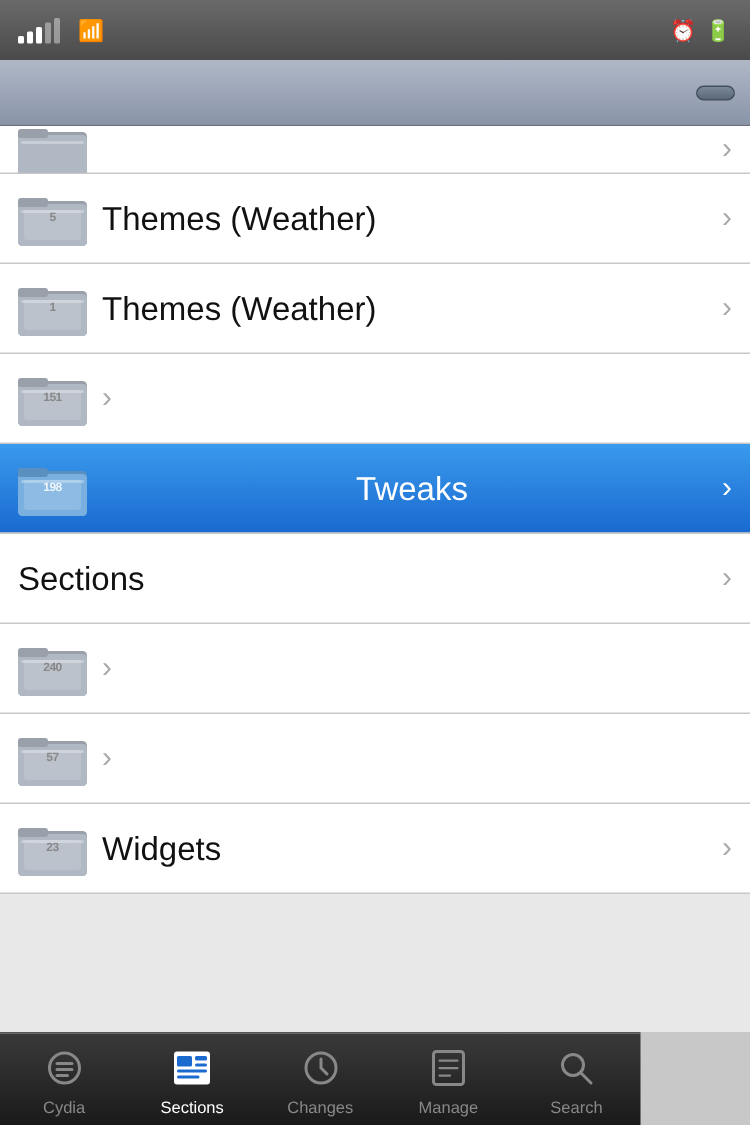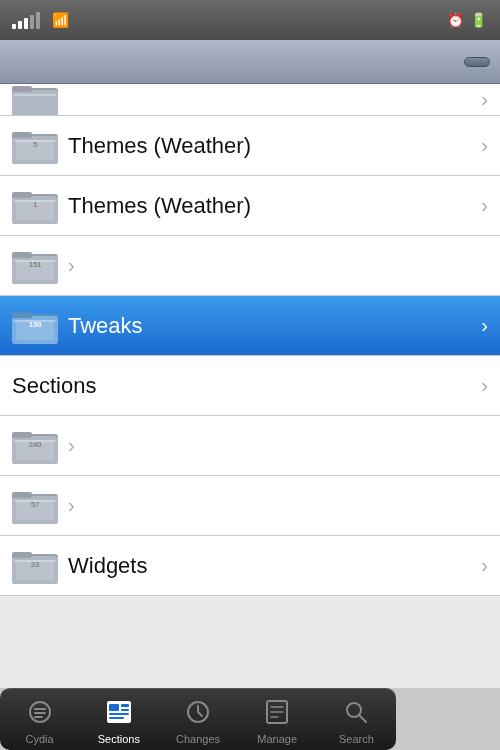--- a/index.html
+++ b/index.html
@@ -80,20 +80,21 @@
       border-bottom: 1px solid #c8c8c8;
       height: 60px;
       padding: 0 12px;
       cursor: pointer;
     }
     .list-item.highlighted {
       background: linear-gradient(to bottom, #3a9aec, #1a6ad0);
     }
     .list-item.highlighted .item-label {
       color: white;
+      text-align: center;
     }
     .list-item.highlighted .chevron {
       color: white;
     }
 
     .folder-icon {
       width: 46px;
       height: 46px;
       flex-shrink: 0;
       margin-right: 10px;
@@ -113,27 +114,26 @@
     .chevron {
       font-size: 20px;
       color: #aaa;
       font-weight: 300;
     }
 
     
     #tab-bar {
       position: absolute;
       bottom: 0;
-      width: 396px;
+      width: 427px;
       height: 62px;
       background: linear-gradient(to bottom, #3a3a3a, #1a1a1a);
       border-top: 1px solid #555;
       display: flex;
       align-items: stretch;
-      border-radius: 10px;
     }
     .tab-item {
       flex: 1;
       display: flex;
       flex-direction: column;
       align-items: center;
       justify-content: center;
       cursor: pointer;
       padding-top: 4px;
     }

